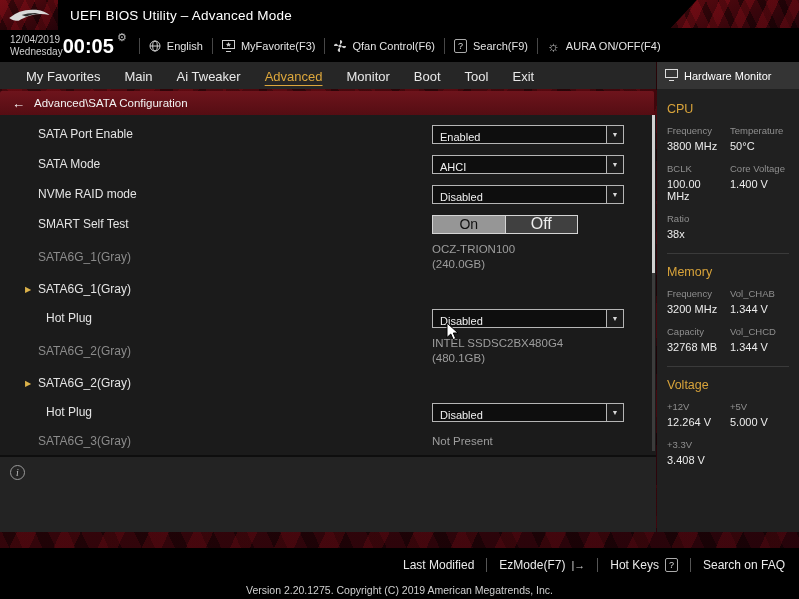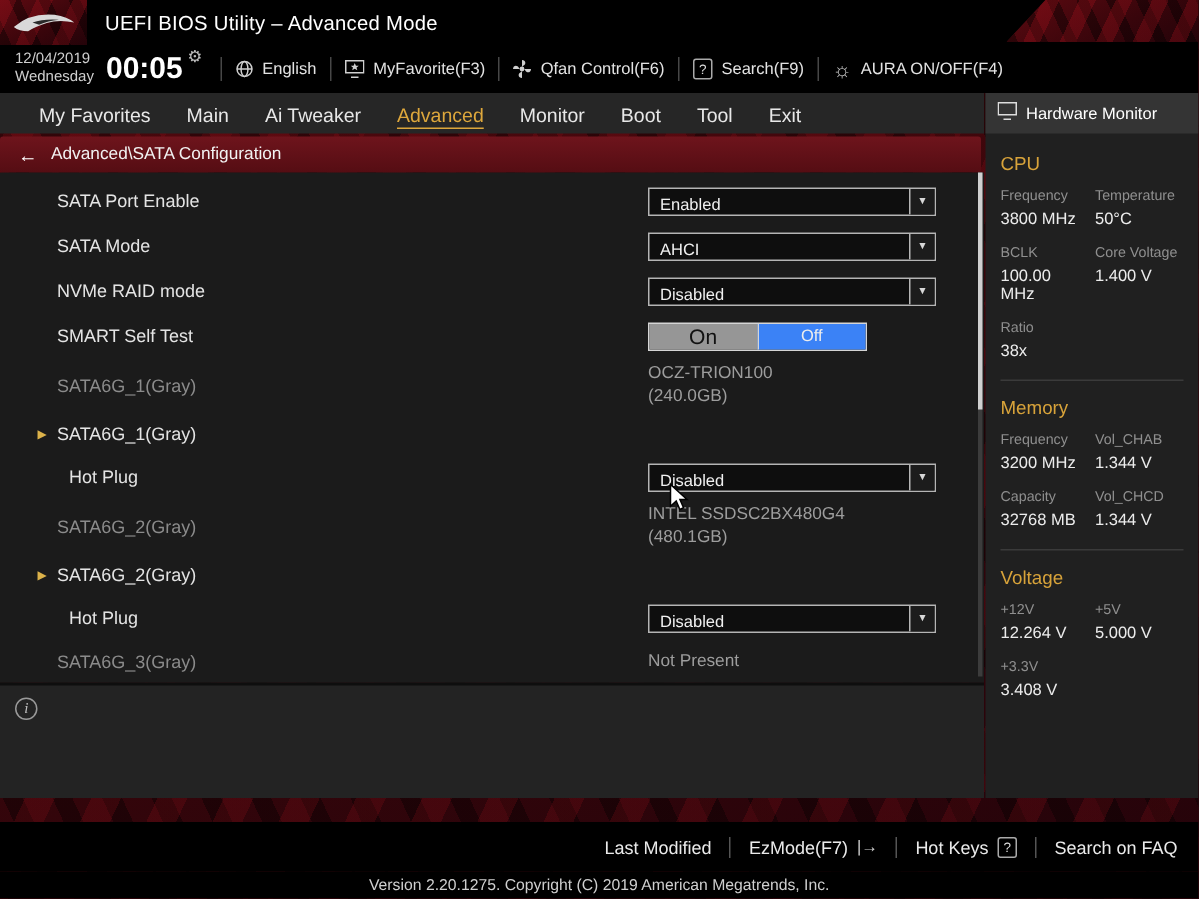--- a/index.html
+++ b/index.html
@@ -21,21 +21,21 @@
       linear-gradient(150deg, #5d0a11 0%, #38050b 60%, #240309 100%);
   }
   
   .hdr1 { height:30px; background:#000; display:flex; align-items:center; position:relative; }
   .logo { width:58px; height:30px; display:flex; align-items:center; justify-content:center; }
   .title { margin-left:12px; color:#fff; font-size:13.5px; letter-spacing:.2px; }
   .corner { position:absolute; right:0; top:0; width:128px; height:28px;
             clip-path:polygon(26px 0, 100% 0, 100% 100%, 0 100%); }
   .hdr2 { height:32px; background:#000; display:flex; align-items:center; color:#ddd;
           font-size:11px; padding-left:10px; }
-  .dt { display:flex; flex-direction:column; line-height:1.25; font-size:10px; color:#cfcfcf; margin-right:8px; }
+  .dt { display:flex; flex-direction:column; line-height:1.25; font-size:10px; color:#cfcfcf; margin-right:0; }
   .time { font-size:20px; font-weight:bold; color:#fff; position:relative; margin-right:16px; }
   .time .gear { position:absolute; top:-4px; right:-13px; font-size:11px; font-weight:normal; color:#bdbdbd; }
   .vsep { width:1px; height:16px; background:#474747; margin:0 9px; flex:none; }
   .tbtn { display:flex; align-items:center; gap:6px; color:#e3e3e3; cursor:default; }
   .ticon { color:#cfcfcf; font-size:12px; line-height:1; display:flex; align-items:center; }
   .qbox { border:1px solid #aaa; border-radius:2px; font-size:9px; padding:0 3px; color:#ddd; line-height:12px; }
   
   .content { display:flex; height:580px; }
   .main { width:656px; display:flex; flex-direction:column; }
   
@@ -55,22 +55,22 @@
   .rl { width:394px; font-size:12px; color:#e4e4e4; flex:none; }
   .rl.gray { color:#8b8b8b; }
   .row.sub .rl { padding-left:8px; }
   .exp { width:13px; margin-left:-13px; font-size:8px; color:#dcb24a; flex:none; }
   .dd { width:192px; height:19px; border:1px solid #b5b5b5; background:#0e0e0e; display:flex; align-items:flex-end; }
   .ddv { flex:1; padding-left:7px; font-size:11px; color:#f0f0f0; }
   .dda { width:17px; height:100%; border-left:1px solid #b5b5b5; background:#1c1c1c;
          display:flex; align-items:center; justify-content:center; font-size:7px; color:#d8d8d8; }
   .tg { width:146px; height:19px; border:1px solid #d5d5d5; display:flex; }
   .ton { flex:1; background:#969696; color:#111; display:flex; align-items:center; justify-content:center; font-size:14px; }
-  .toff { flex:1; background:#3b82f6; color:#ededed; border-left:1px solid #d5d5d5;
-          display:flex; align-items:center; justify-content:center; font-size:11px; }
+  .toff { flex:1; background:#404040; color:#ededed; border-left:1px solid #d5d5d5;
+          display:flex; align-items:center; justify-content:center; font-size:16px; }
   .iv { display:flex; flex-direction:column; font-size:11.5px; color:#9d9d9d; line-height:1.3; }
   .sbtrack { position:absolute; right:1px; top:0; width:3px; height:336px; background:#3c3c3c; }
   .sbthumb { position:absolute; top:0; left:0; width:3px; height:158px; background:#d0d0d0; }
   
   .infopanel { width:656px; height:77px; background:#232323; border-top:2px solid #0e0e0e; position:relative; }
   .iico { position:absolute; left:10px; top:8px; width:15px; height:15px; border:1px solid #9a9a9a;
           border-radius:50%; color:#c0c0c0; font-size:10px; display:flex; align-items:center; justify-content:center;
           font-family:"Liberation Serif", serif; font-style:italic; }
   
   .sidebar { width:142px; margin-left:1px; height:470px; background:#202020; display:flex; flex-direction:column; }

